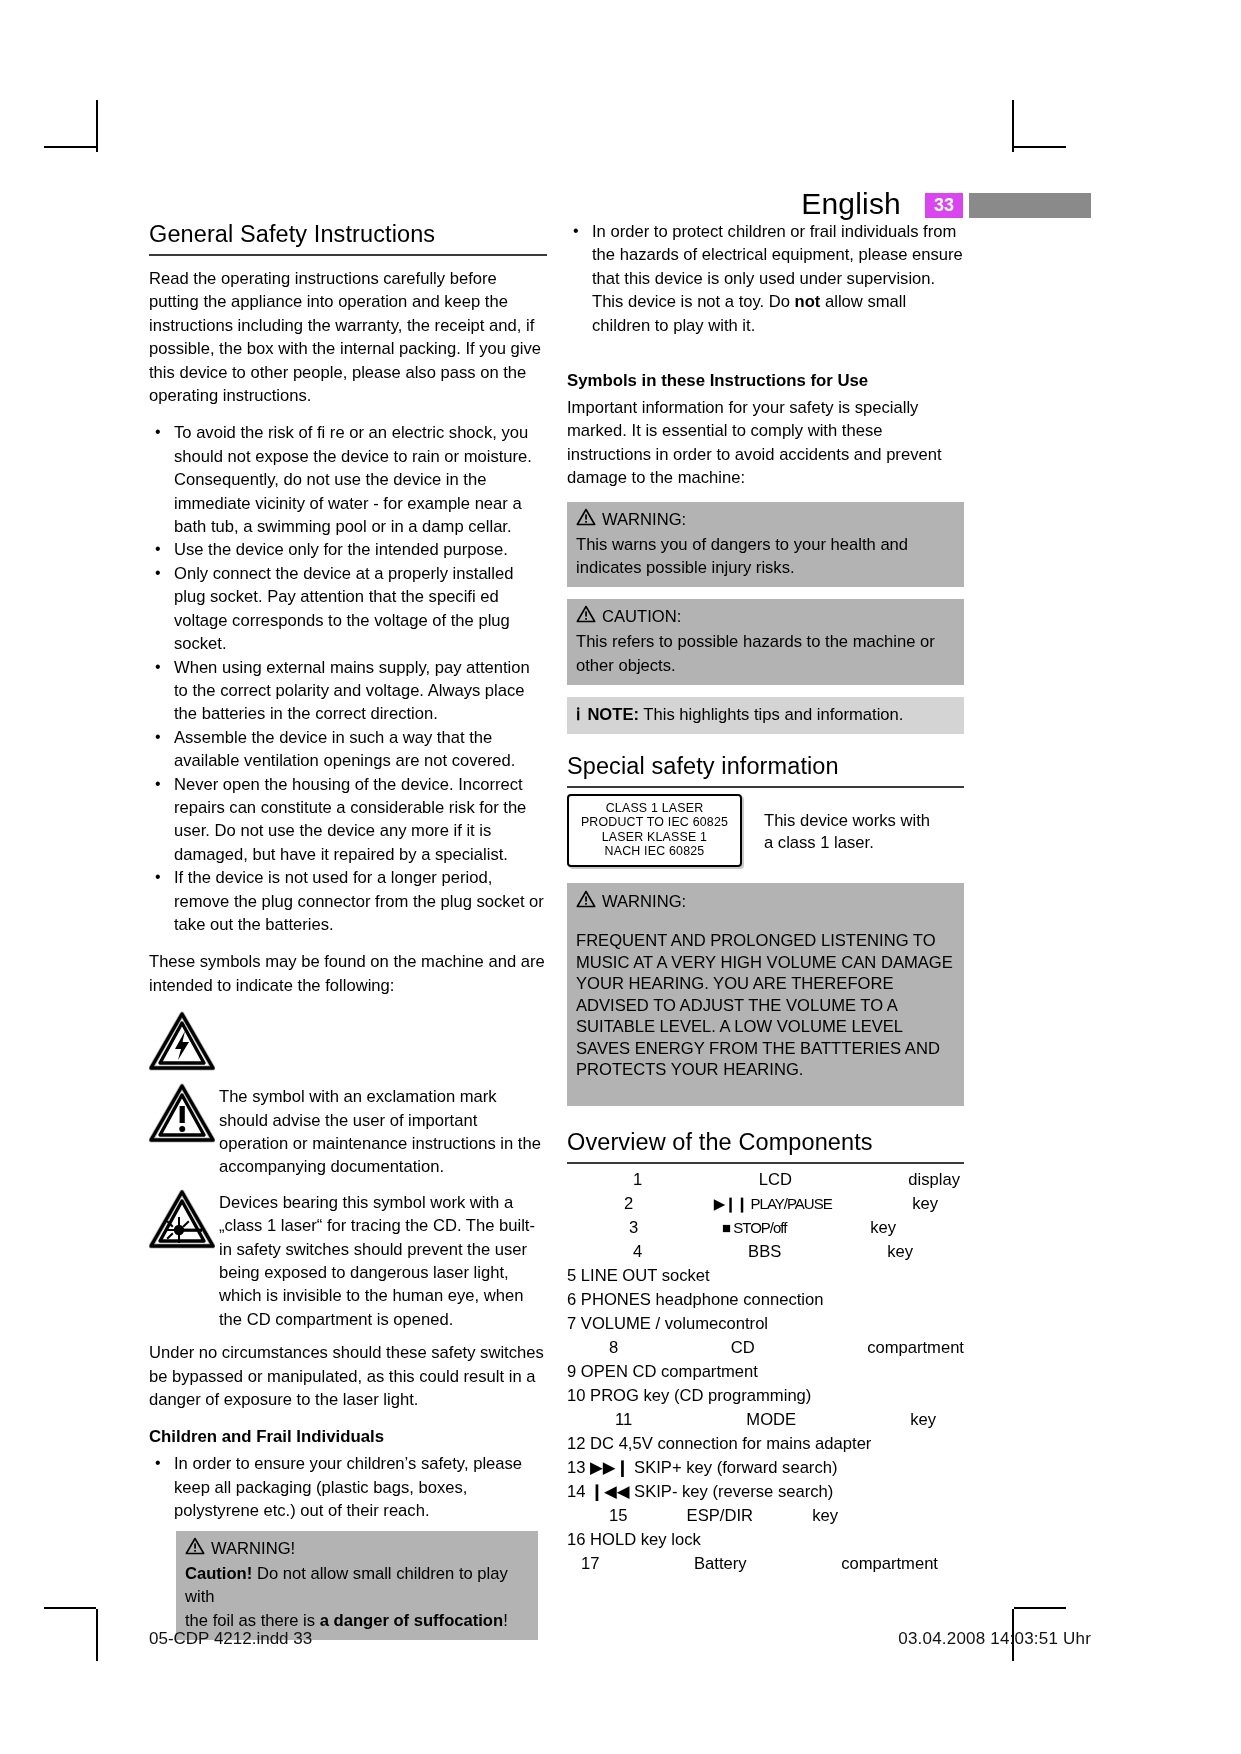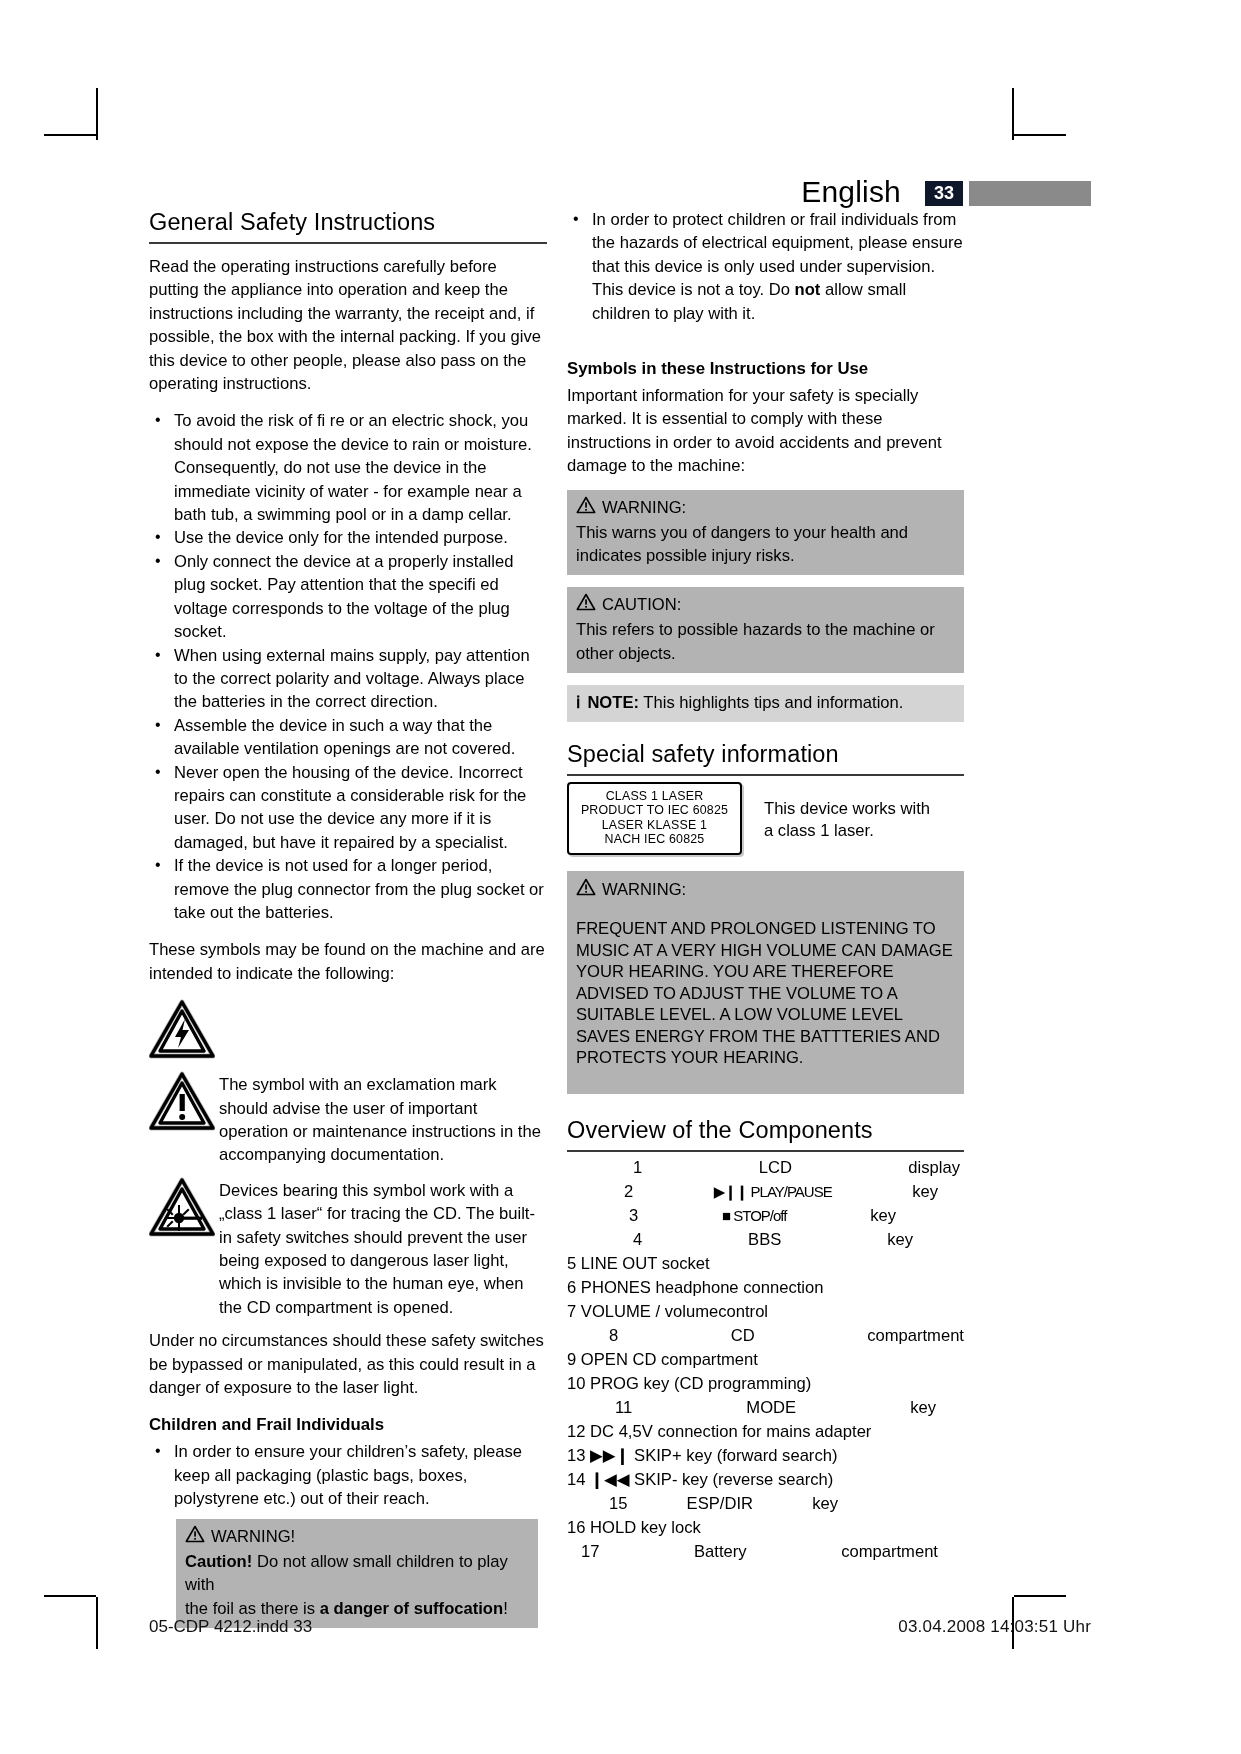--- a/index.html
+++ b/index.html
@@ -20,21 +20,21 @@
   .crop {
     position: absolute;
     background: #000;
   }
   .crop-v { width: 2px; height: 52px; }
   .crop-h { height: 2px; width: 52px; }
 
   
   .page {
     position: absolute;
-    left: 0; top: 0;
+    left: 0; top: 12px;
     width: 1241px; height: 1450px;
   }
 
   
   .header {
     position: absolute;
     left: 149px;
     top: 175px;
     width: 942px;
     height: 36px;
@@ -48,21 +48,21 @@
     letter-spacing: 0.2px;
     line-height: 34px;
     white-space: nowrap;
   }
   .page-badge {
     position: absolute;
     right: 128px;
     top: 6px;
     width: 38px;
     height: 25px;
-    background: #0f172a;
+    background: #d946ef;
     color: #ffffff;
     font-size: 18px;
     font-weight: 700;
     text-align: center;
     line-height: 25px;
   }
   .header-bar {
     position: absolute;
     right: 0px;
     top: 6px;

